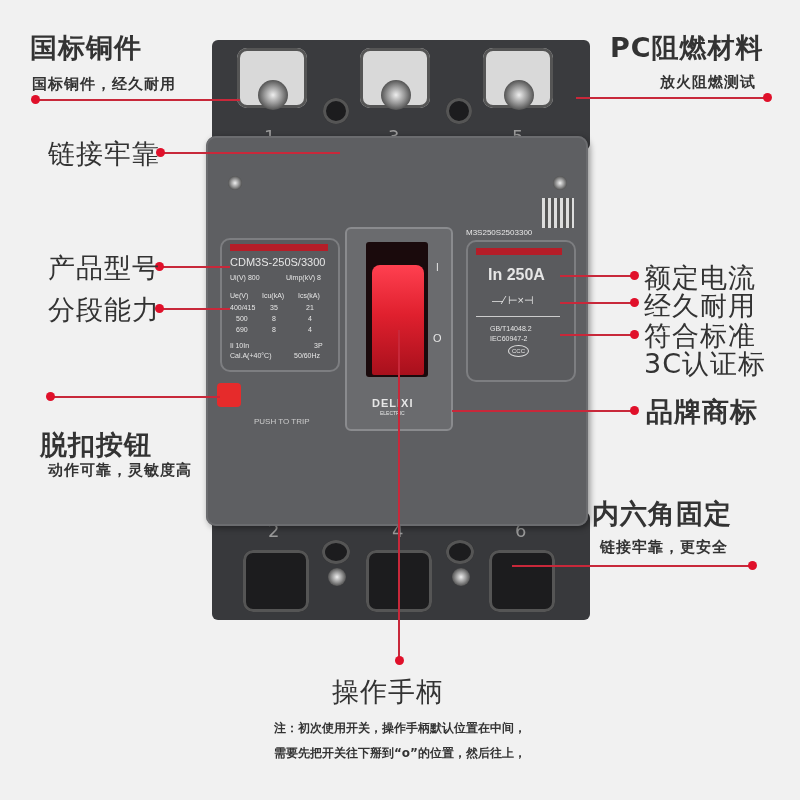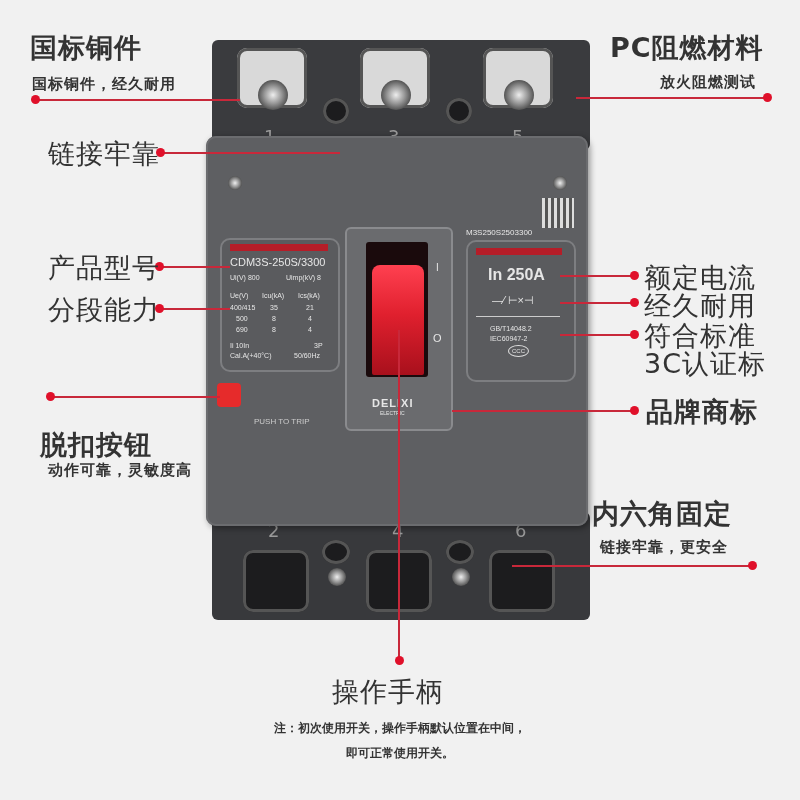--- a/index.html
+++ b/index.html
@@ -142,14 +142,14 @@
 <span class="abs big" style="left:644px;top:288px;font-weight:normal;">经久耐用</span>
 <span class="abs big" style="left:644px;top:318px;font-weight:normal;">符合标准</span>
 <span class="abs big" style="left:644px;top:346px;font-weight:normal;">3C认证标</span>
 <span class="abs big" style="left:646px;top:394px;font-weight:bold;">品牌商标</span>
 <span class="abs big" style="left:592px;top:496px;">内六角固定</span>
 <span class="abs small" style="left:600px;top:538px;">链接牢靠，更安全</span>
 
 <span class="abs big" style="left:332px;top:674px;font-weight:normal;">操作手柄</span>
 <div class="abs" style="left:150px;top:716px;width:500px;text-align:center;font-size:12px;font-weight:bold;line-height:25px;color:#333;">
   <div>注：初次使用开关，操作手柄默认位置在中间，</div>
-  <div>即可正常使用开关。</div>
+  <div>需要先把开关往下掰到“o”的位置，然后往上，</div>
 </div>
 
 </body></html>

